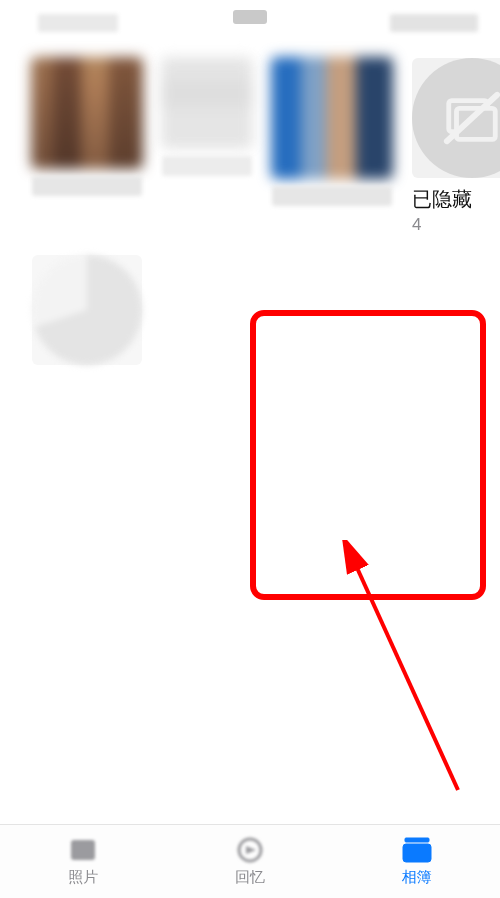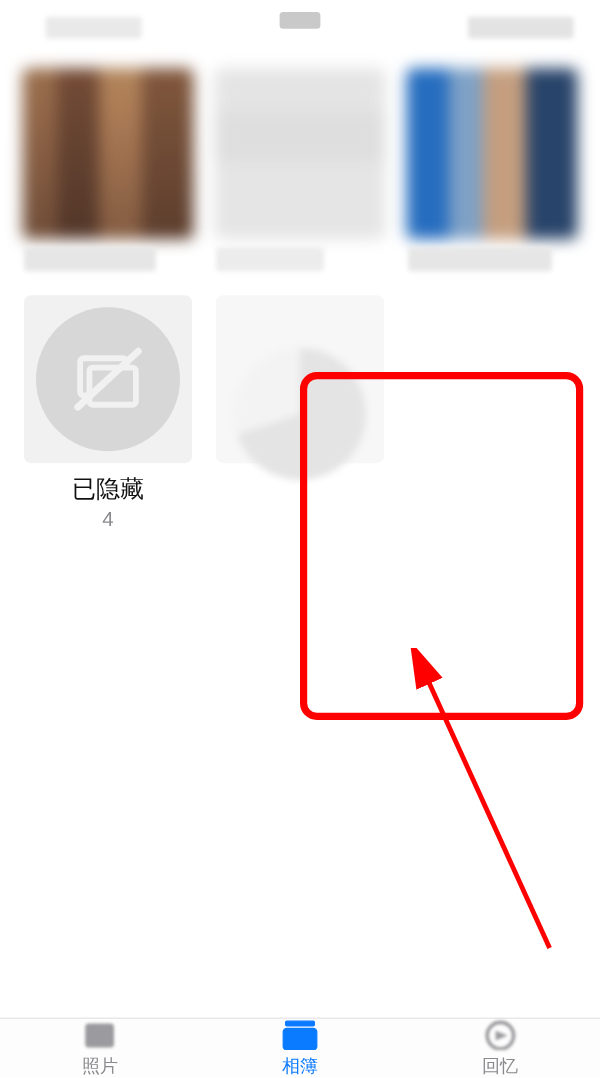--- a/index.html
+++ b/index.html
@@ -4,21 +4,21 @@
   <style>
     * { box-sizing: border-box; margin: 0; padding: 0; }
     html, body { width: 500px; height: 898px; overflow: hidden; font-family: -apple-system, "Helvetica Neue", Arial, sans-serif; background: #fff; }
     .screen { position: relative; width: 500px; height: 898px; background: #fff; }
     .statusbar { position: absolute; top: 8px; left: 0; right: 0; height: 30px; display: flex; align-items: center; }
     .status-left { position: absolute; left: 38px; width: 80px; height: 18px; background: #e9e9e9; filter: blur(2px); border-radius: 2px; }
     .status-notch { position: absolute; left: 50%; transform: translateX(-50%); top: 2px; width: 34px; height: 14px; background: #c9c9c9; border-radius: 3px; }
     .status-right { position: absolute; right: 22px; width: 88px; height: 18px; background: #e3e3e3; filter: blur(2px); border-radius: 2px; }
 
     .content { position: absolute; top: 58px; left: 0; right: 0; bottom: 70px; }
-    .grid { display: grid; grid-template-columns: 1fr 1fr 1fr; gap: 20px 20px; padding: 0 20px; text-align: center; }
+    .grid { display: grid; grid-template-columns: 1fr 1fr 1fr 1fr; gap: 20px 20px; padding: 0 32px; }
 
     .tile { position: relative; width: 100%; }
     .thumb { width: 100%; aspect-ratio: 1/1; border-radius: 6px; overflow: hidden; background: #f2f2f2; }
     .blurred { filter: blur(6px) contrast(0.85) saturate(0.9); transform: scale(1.02); }
 
     
     .m1 { background:
       linear-gradient(90deg,#9a7d62 0 20%,#6a4c3a 20% 45%,#b99c7b 45% 70%,#7a5c45 70% 100%),
       linear-gradient(#8c6e53,#5d4433); background-blend-mode: overlay; }
     .m2 { background:
@@ -34,21 +34,21 @@
     .hidden-circle svg { width: 62px; height: 62px; }
     .meta { margin-top: 8px; }
     .title { font-size: 20px; color:#111; }
     .count { font-size: 17px; color:#8a8a8e; margin-top:2px; }
 
     
     .highlight-box { position:absolute; border: 6px solid #ff0000; border-radius: 14px; pointer-events:none; }
     .arrow { position:absolute; pointer-events:none; }
 
     
-    .tabbar { position:absolute; left:0; right:0; bottom:0; height:50px; background:#fdfdfd; border-top:1px solid #e4e4e4; display:flex; }
+    .tabbar { position:absolute; left:0; right:0; bottom:0; height:74px; background:#fdfdfd; border-top:1px solid #e4e4e4; display:flex; }
     .tab { flex:1; display:flex; flex-direction:column; align-items:center; justify-content:center; gap:4px; }
     .tab-icon { filter: blur(1.5px) opacity(0.85); }
     .tab-label { font-size: 15px; color:#8a8a8e; }
     .tab.active .tab-label { color:#0a7aff; }
     .tab.active .tab-rect { fill:#0a7aff; stroke:#0a7aff; }
 
     .watermark { position:absolute; right:6px; bottom:60px; font-size:18px; letter-spacing:1px; color:rgba(0,0,0,0.13); font-weight:600; }
     .watermark .sub { display:block; font-size:11px; letter-spacing:2px; color:rgba(0,0,0,0.10); margin-top:-2px; }
   </style>
 </head>
@@ -121,29 +121,29 @@
   </svg>
 
 
   <div class="tabbar">
     <div class="tab">
       <svg class="tab-icon" width="36" height="28">
         <rect x="6" y="4" width="24" height="20" rx="3" fill="#8a8a8e"></rect>
       </svg>
       <div class="tab-label">照片</div>
     </div>
+    <div class="tab">
+      <svg class="tab-icon" width="36" height="28">
+        <circle cx="18" cy="14" r="11" fill="none" stroke="#8a8a8e" stroke-width="3"></circle>
+        <path d="M14 10 L24 14 L14 18 Z" fill="#8a8a8e"></path>
+      </svg>
+      <div class="tab-label">回忆</div>
+    </div>
     <div class="tab active">
       <svg width="36" height="28">
         <rect class="tab-rect" x="6" y="2" width="24" height="4" rx="1" fill="#0a7aff"></rect>
         <rect class="tab-rect" x="4" y="8" width="28" height="18" rx="3" fill="#0a7aff"></rect>
       </svg>
       <div class="tab-label">相簿</div>
     </div>
-    <div class="tab">
-      <svg class="tab-icon" width="36" height="28">
-        <circle cx="18" cy="14" r="11" fill="none" stroke="#8a8a8e" stroke-width="3"></circle>
-        <path d="M14 10 L24 14 L14 18 Z" fill="#8a8a8e"></path>
-      </svg>
-      <div class="tab-label">回忆</div>
-    </div>
   </div>
 
 </div>
 
 </body></html>

